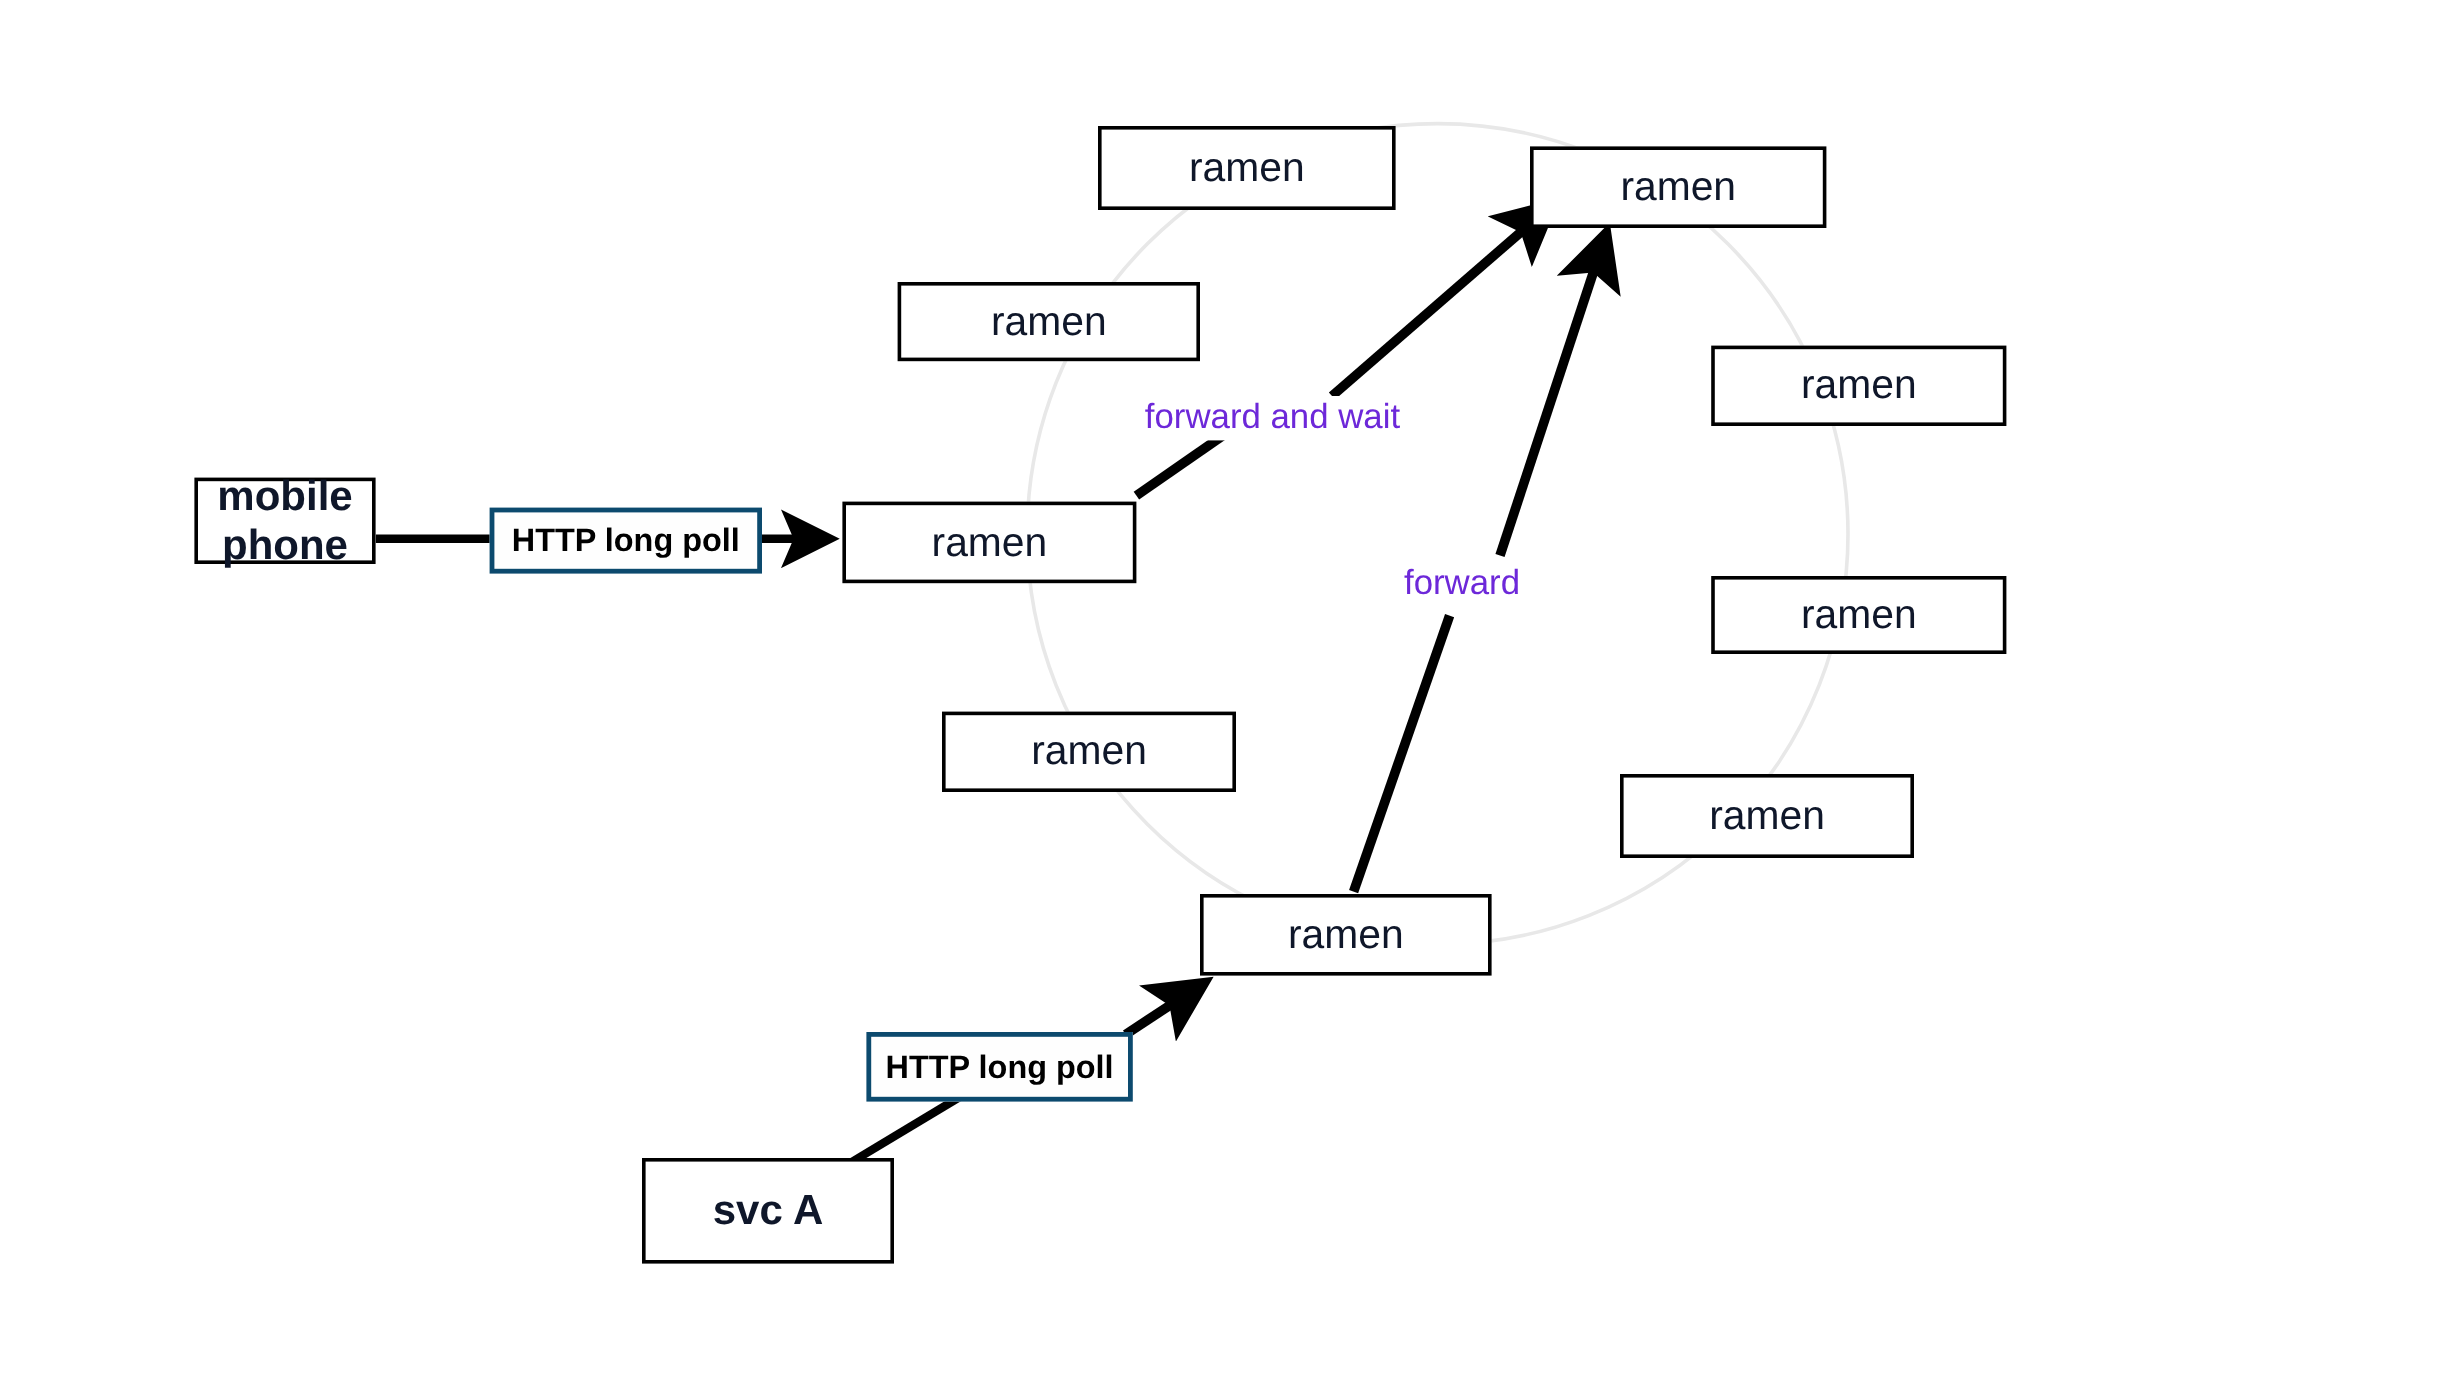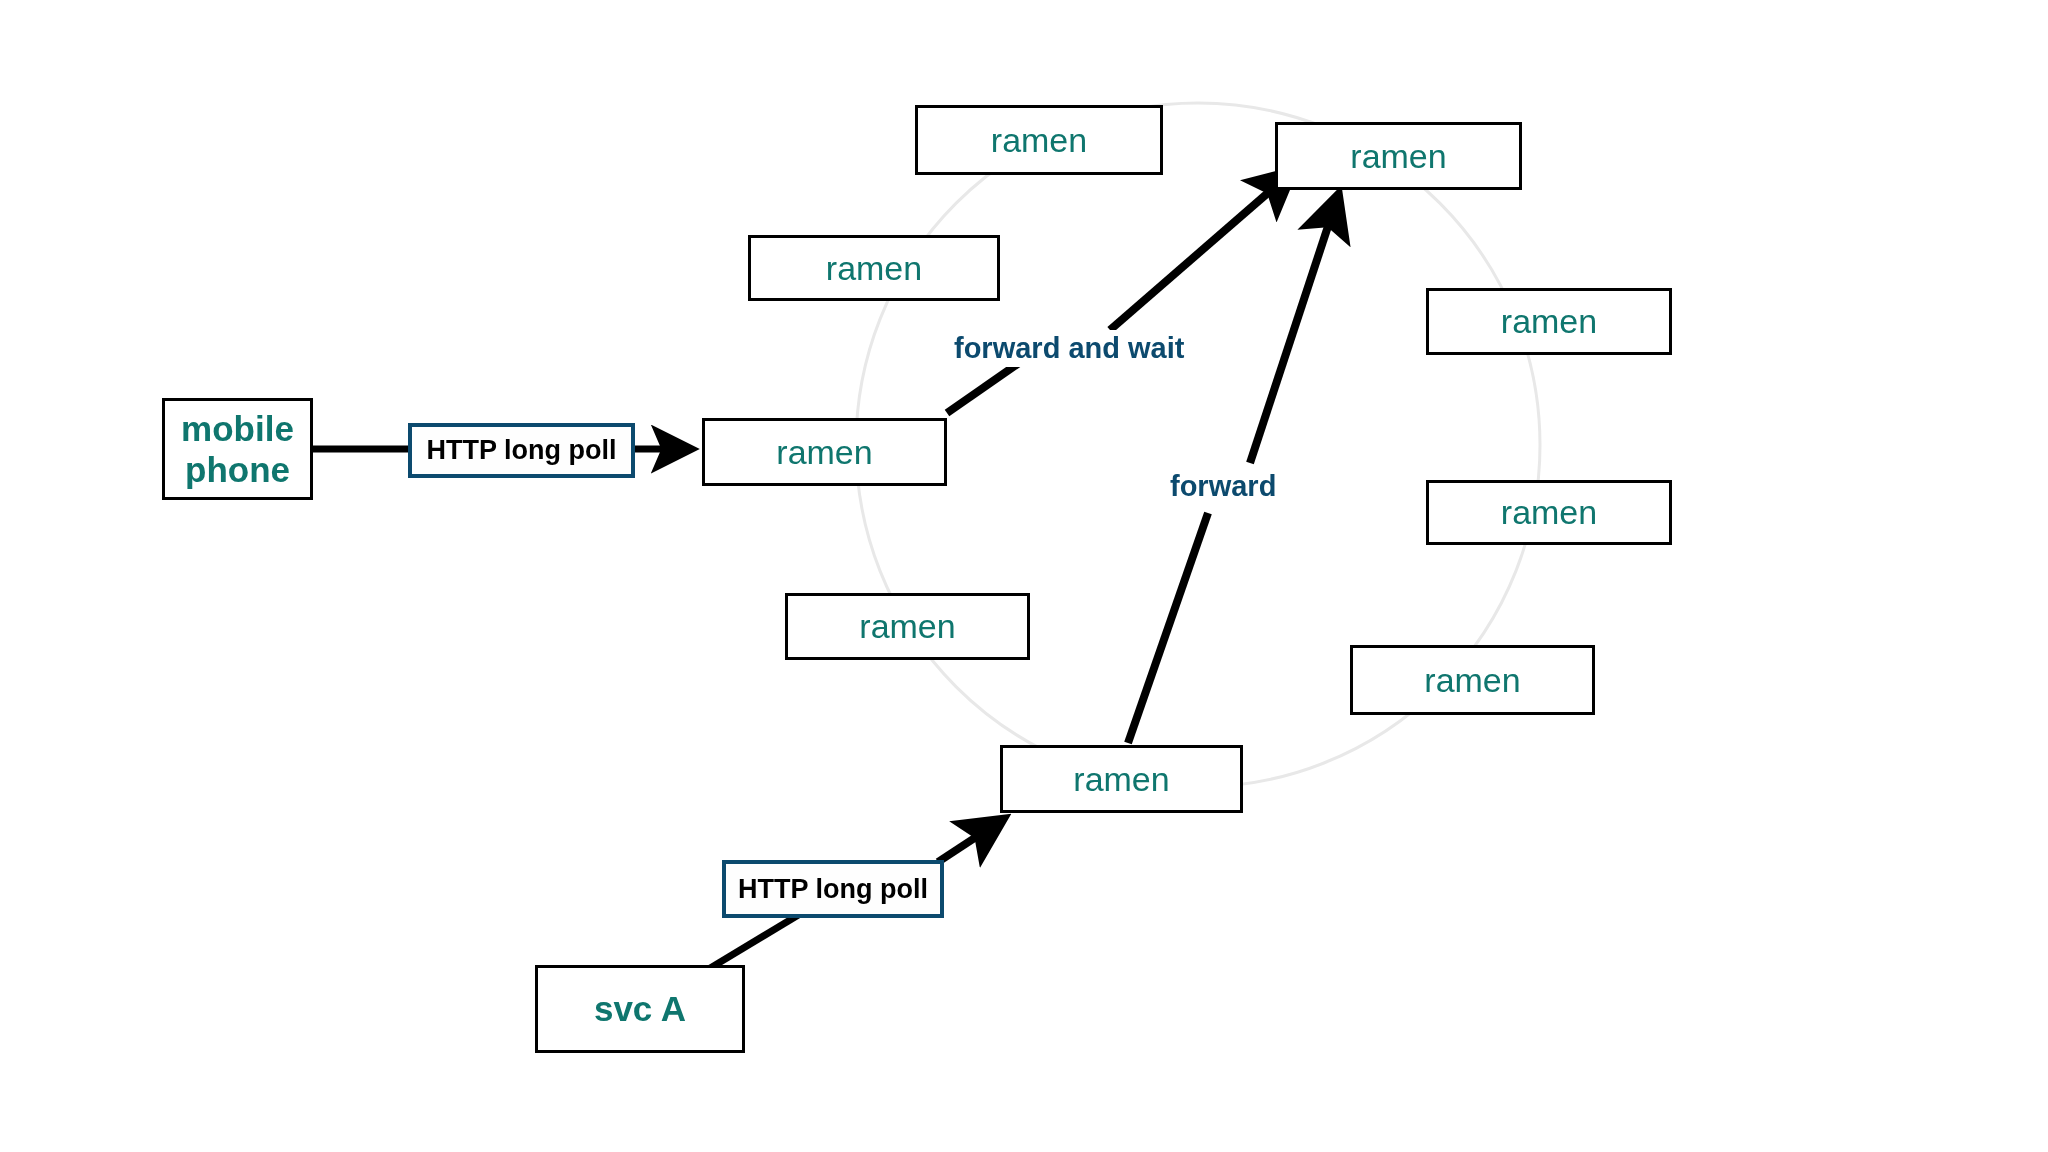--- a/index.html
+++ b/index.html
@@ -24,21 +24,21 @@
     pointer-events: none;
   }
   .node {
     position: absolute;
     box-sizing: border-box;
     border: 3px solid #000000;
     background: #ffffff;
     display: flex;
     align-items: center;
     justify-content: center;
-    color: #0f766e;
+    color: #0f172a;
     font-family: "Liberation Sans", sans-serif;
     font-size: 34px;
     font-weight: 400;
     line-height: 1.18;
     text-align: center;
     white-space: pre-line;
     z-index: 3;
   }
   .node.strong {
     font-weight: 700;
@@ -57,24 +57,24 @@
     font-size: 27px;
     font-weight: 700;
     z-index: 4;
   }
   .plain-label {
     position: absolute;
     background: #ffffff;
     display: flex;
     align-items: center;
     justify-content: center;
-    color: #0c4a6e;
+    color: #6d28d9;
     font-family: "Liberation Sans", sans-serif;
     font-size: 29px;
-    font-weight: 700;
+    font-weight: 400;
     white-space: nowrap;
     padding: 2px 8px;
     z-index: 4;
   }
 </style>
 </head>
 <body>
 
 <div id="canvas">
 
@@ -95,21 +95,21 @@
     <line x1="1110" y1="330" x2="1292" y2="172" stroke="#000000" stroke-width="8" stroke-linecap="butt" marker-end="url(#arrowhead)"></line>
 
     <line x1="1128" y1="743" x2="1208" y2="513" stroke="#000000" stroke-width="8" stroke-linecap="butt"></line>
     <line x1="1250" y1="463" x2="1338" y2="196" stroke="#000000" stroke-width="8" stroke-linecap="butt" marker-end="url(#arrowhead)"></line>
 
     <line x1="707" y1="970" x2="800" y2="914" stroke="#000000" stroke-width="7" stroke-linecap="butt"></line>
 
     <line x1="938" y1="862" x2="1002" y2="820" stroke="#000000" stroke-width="8" stroke-linecap="butt" marker-end="url(#arrowhead)"></line>
   </svg>
 
-  <div class="node strong" style="left:162px; top:398px; width:151px; height:102px;">
+  <div class="node strong" style="left:162px; top:398px; width:151px; height:72px;">
     <span>mobile
 phone</span>
   </div>
 
   <div class="node" style="left:915px; top:105px; width:248px; height:70px;">
     <span>ramen</span>
   </div>
 
   <div class="node" style="left:748px; top:235px; width:252px; height:66px;">
     <span>ramen</span>

